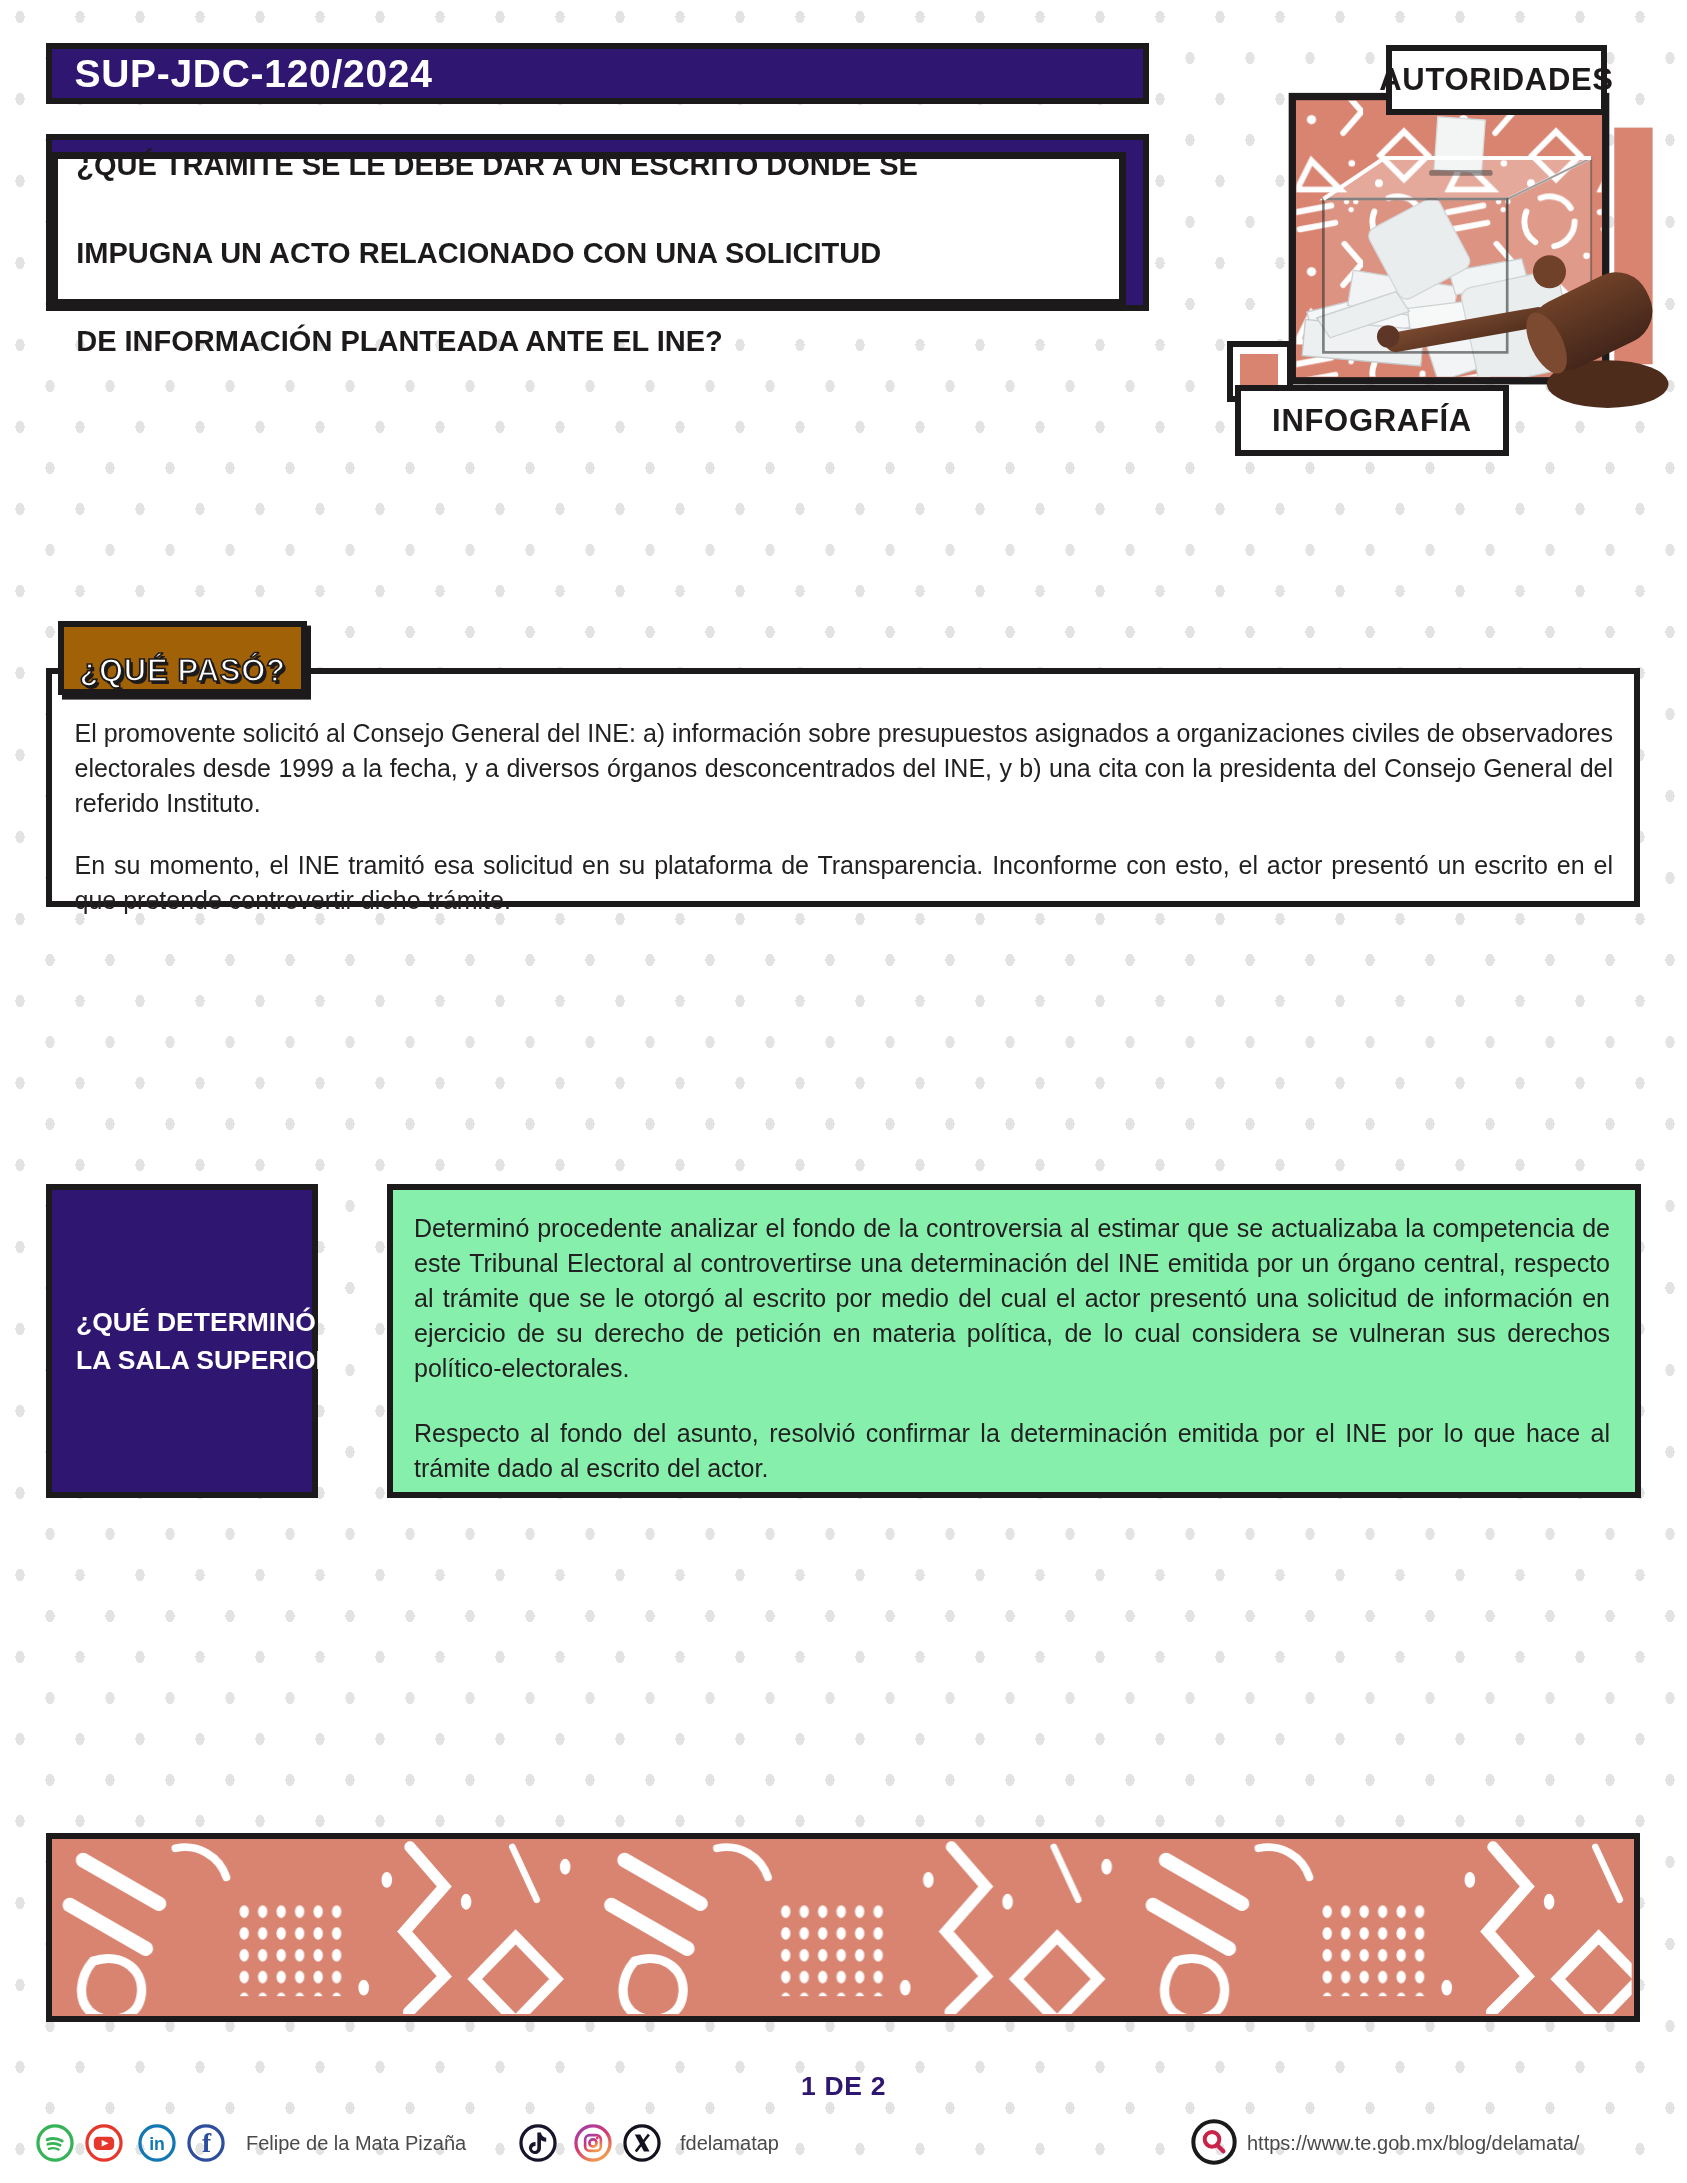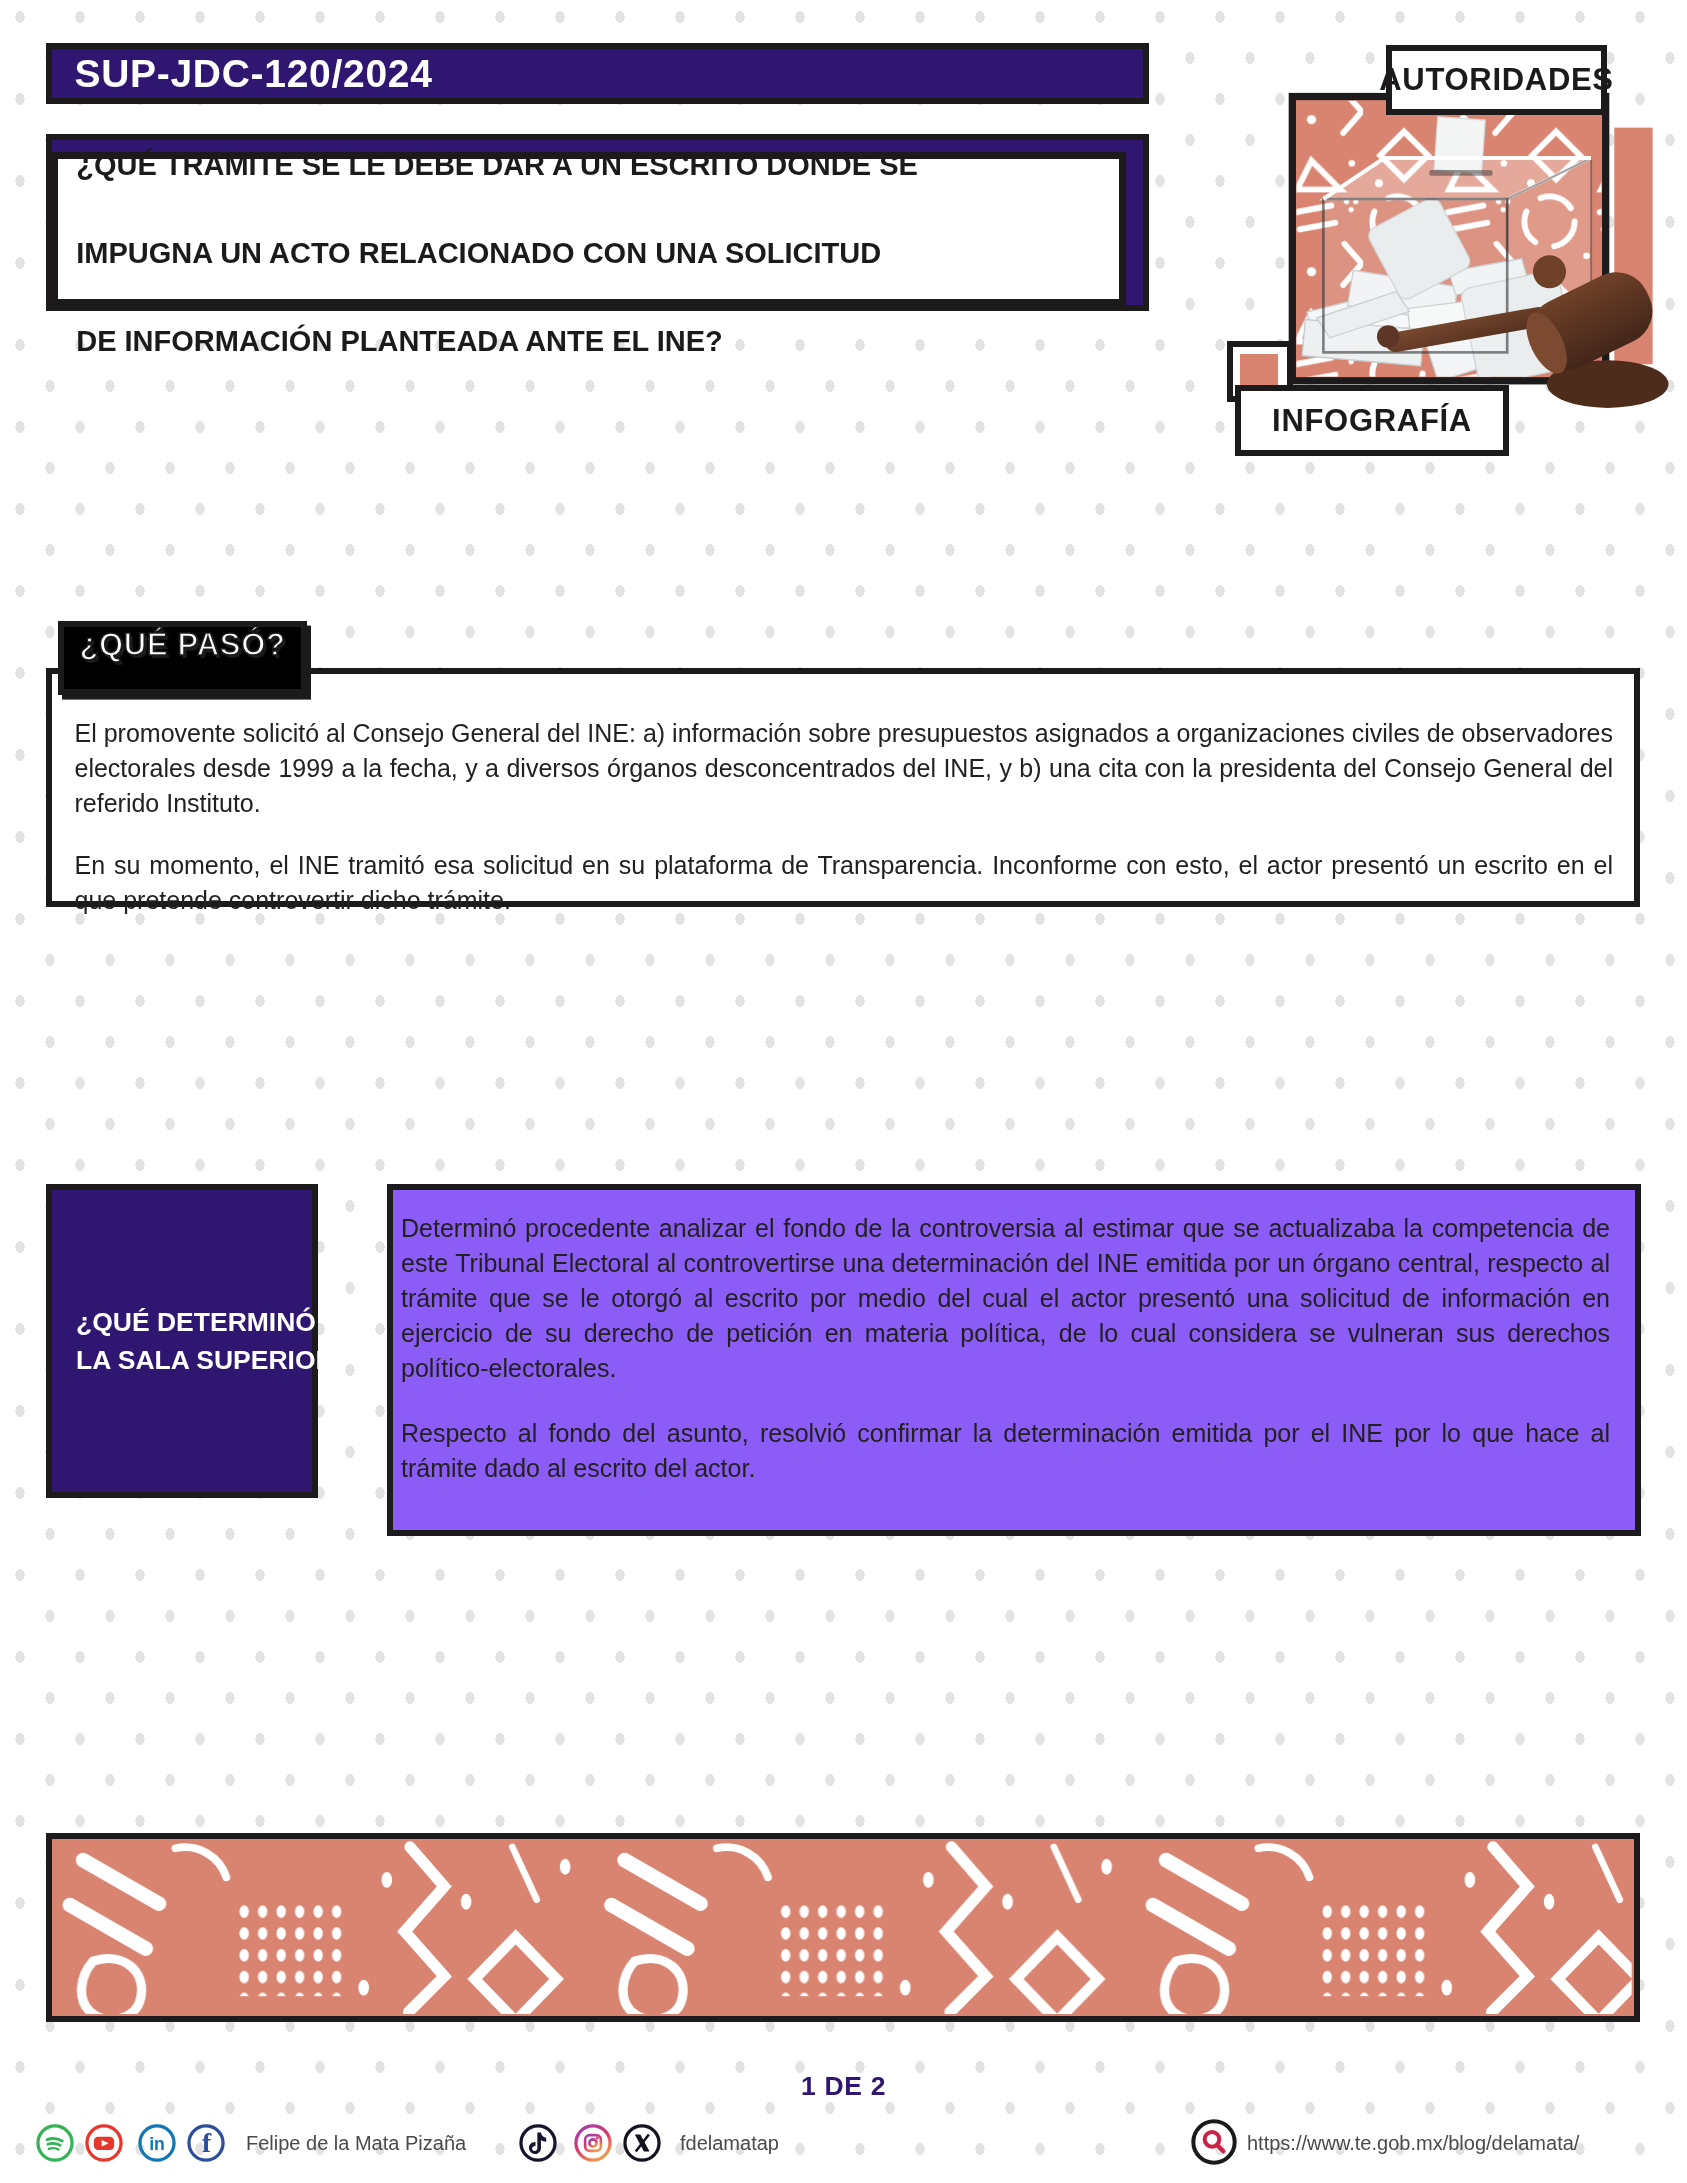--- a/index.html
+++ b/index.html
@@ -28,29 +28,29 @@
   .badge span{font-weight:bold;font-size:31px;color:#1D1A1B;letter-spacing:0.7px;}
   .badge-autoridades{left:1386px;top:45px;width:221px;height:70px;z-index:3;}
   .badge-infografia{left:1235px;top:385px;width:274px;height:71px;z-index:4;}
   .mini-box{left:1227px;top:341px;width:66px;height:61px;background:#FFFFFF;border:6px solid #1D1A1B;z-index:2;}
   .mini-box .sq{position:absolute;left:7.3px;top:6.6px;width:38px;height:34px;background:#D98470;}
   #collage{left:1211px;top:40px;width:476px;height:437px;z-index:1;overflow:visible;}
   
   .qp-box{left:46px;top:668px;width:1594px;height:239px;background:#FFFFFF;
     padding:42px 21px 0 22.5px;}
   .qp-box p, .det-text p{margin:0 0 26.5px 0;font-size:25px;line-height:35px;color:#232021;text-align:justify;}
-  .qp-label{left:58px;top:621px;width:249px;height:74px;background:#000000;border:6.6px solid #1D1A1B;
-    box-shadow:4px 4.6px 0 #1D1A1B;display:flex;align-items:flex-start;justify-content:center;z-index:2;}
+  .qp-label{left:58px;top:621px;width:249px;height:74px;background:#a16207;border:6.6px solid #1D1A1B;
+    box-shadow:4px 4.6px 0 #1D1A1B;display:flex;align-items:flex-end;justify-content:center;z-index:2;}
   .qp-label span{color:#FFFFFF;font-weight:bold;font-size:31px;letter-spacing:0.7px;
     -webkit-text-stroke:1.7px #1D1A1B;text-shadow:2.6px 3.3px 0 #1D1A1B;}
   
   .det-purple{left:46px;top:1184px;width:272px;height:314px;background:#2F1670;
     display:flex;flex-direction:column;justify-content:center;padding-left:24px;}
   .det-purple div{color:#FFFFFF;font-weight:bold;font-size:26.5px;line-height:38px;white-space:nowrap;}
-  .det-text{left:387px;top:1184px;width:1254px;height:352px;background:#8b5cf6;padding:21px 25px 0 8px;}
+  .det-text{left:387px;top:1184px;width:1254px;height:314px;background:#86efac;padding:21px 25px 0 21px;}
   .det-text p{margin-bottom:30px;}
   
   .bottom-banner{left:46px;top:1833px;width:1594px;height:189px;background:#D98470;}
   .bottom-banner svg{position:absolute;left:0;top:0;}
   
   .page-indicator{left:0;top:2071px;width:1687px;text-align:center;font-weight:bold;
     font-size:26.5px;color:#2F1670;letter-spacing:0.7px;}
   .ftxt{height:38px;display:flex;align-items:center;font-size:20px;color:#4A4A4A;}
   .icon58{width:38px;height:38px;}
 </style>

